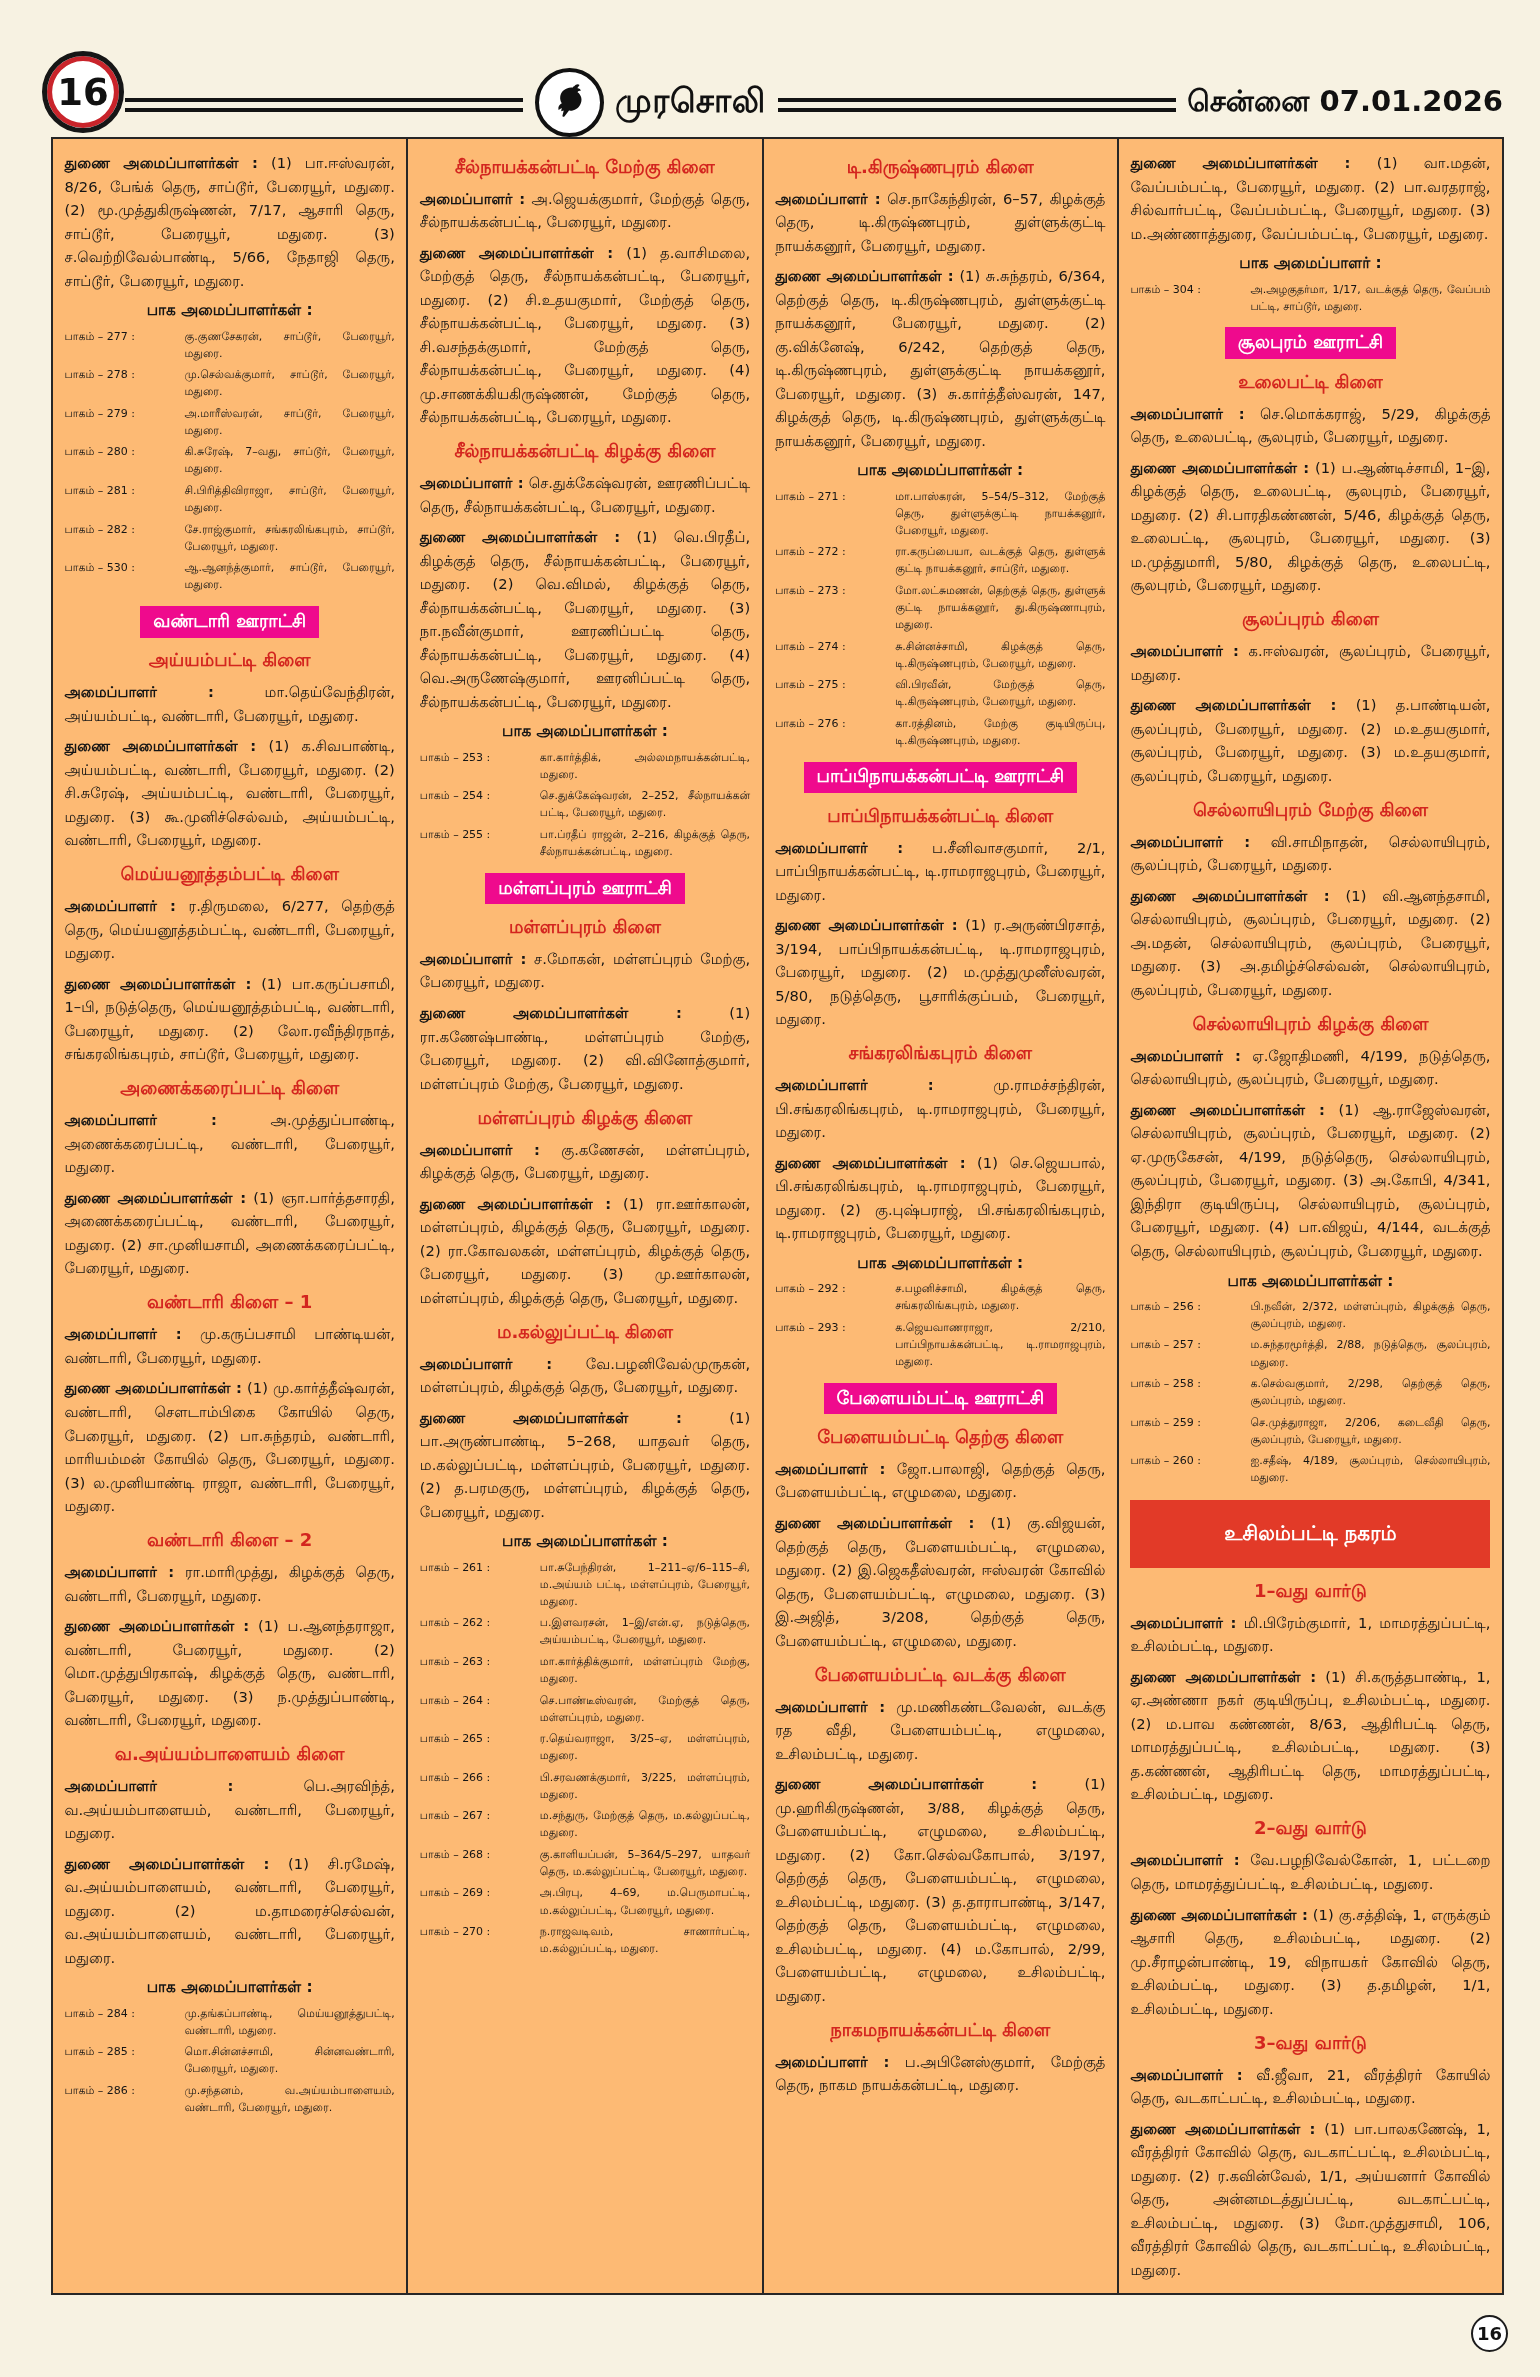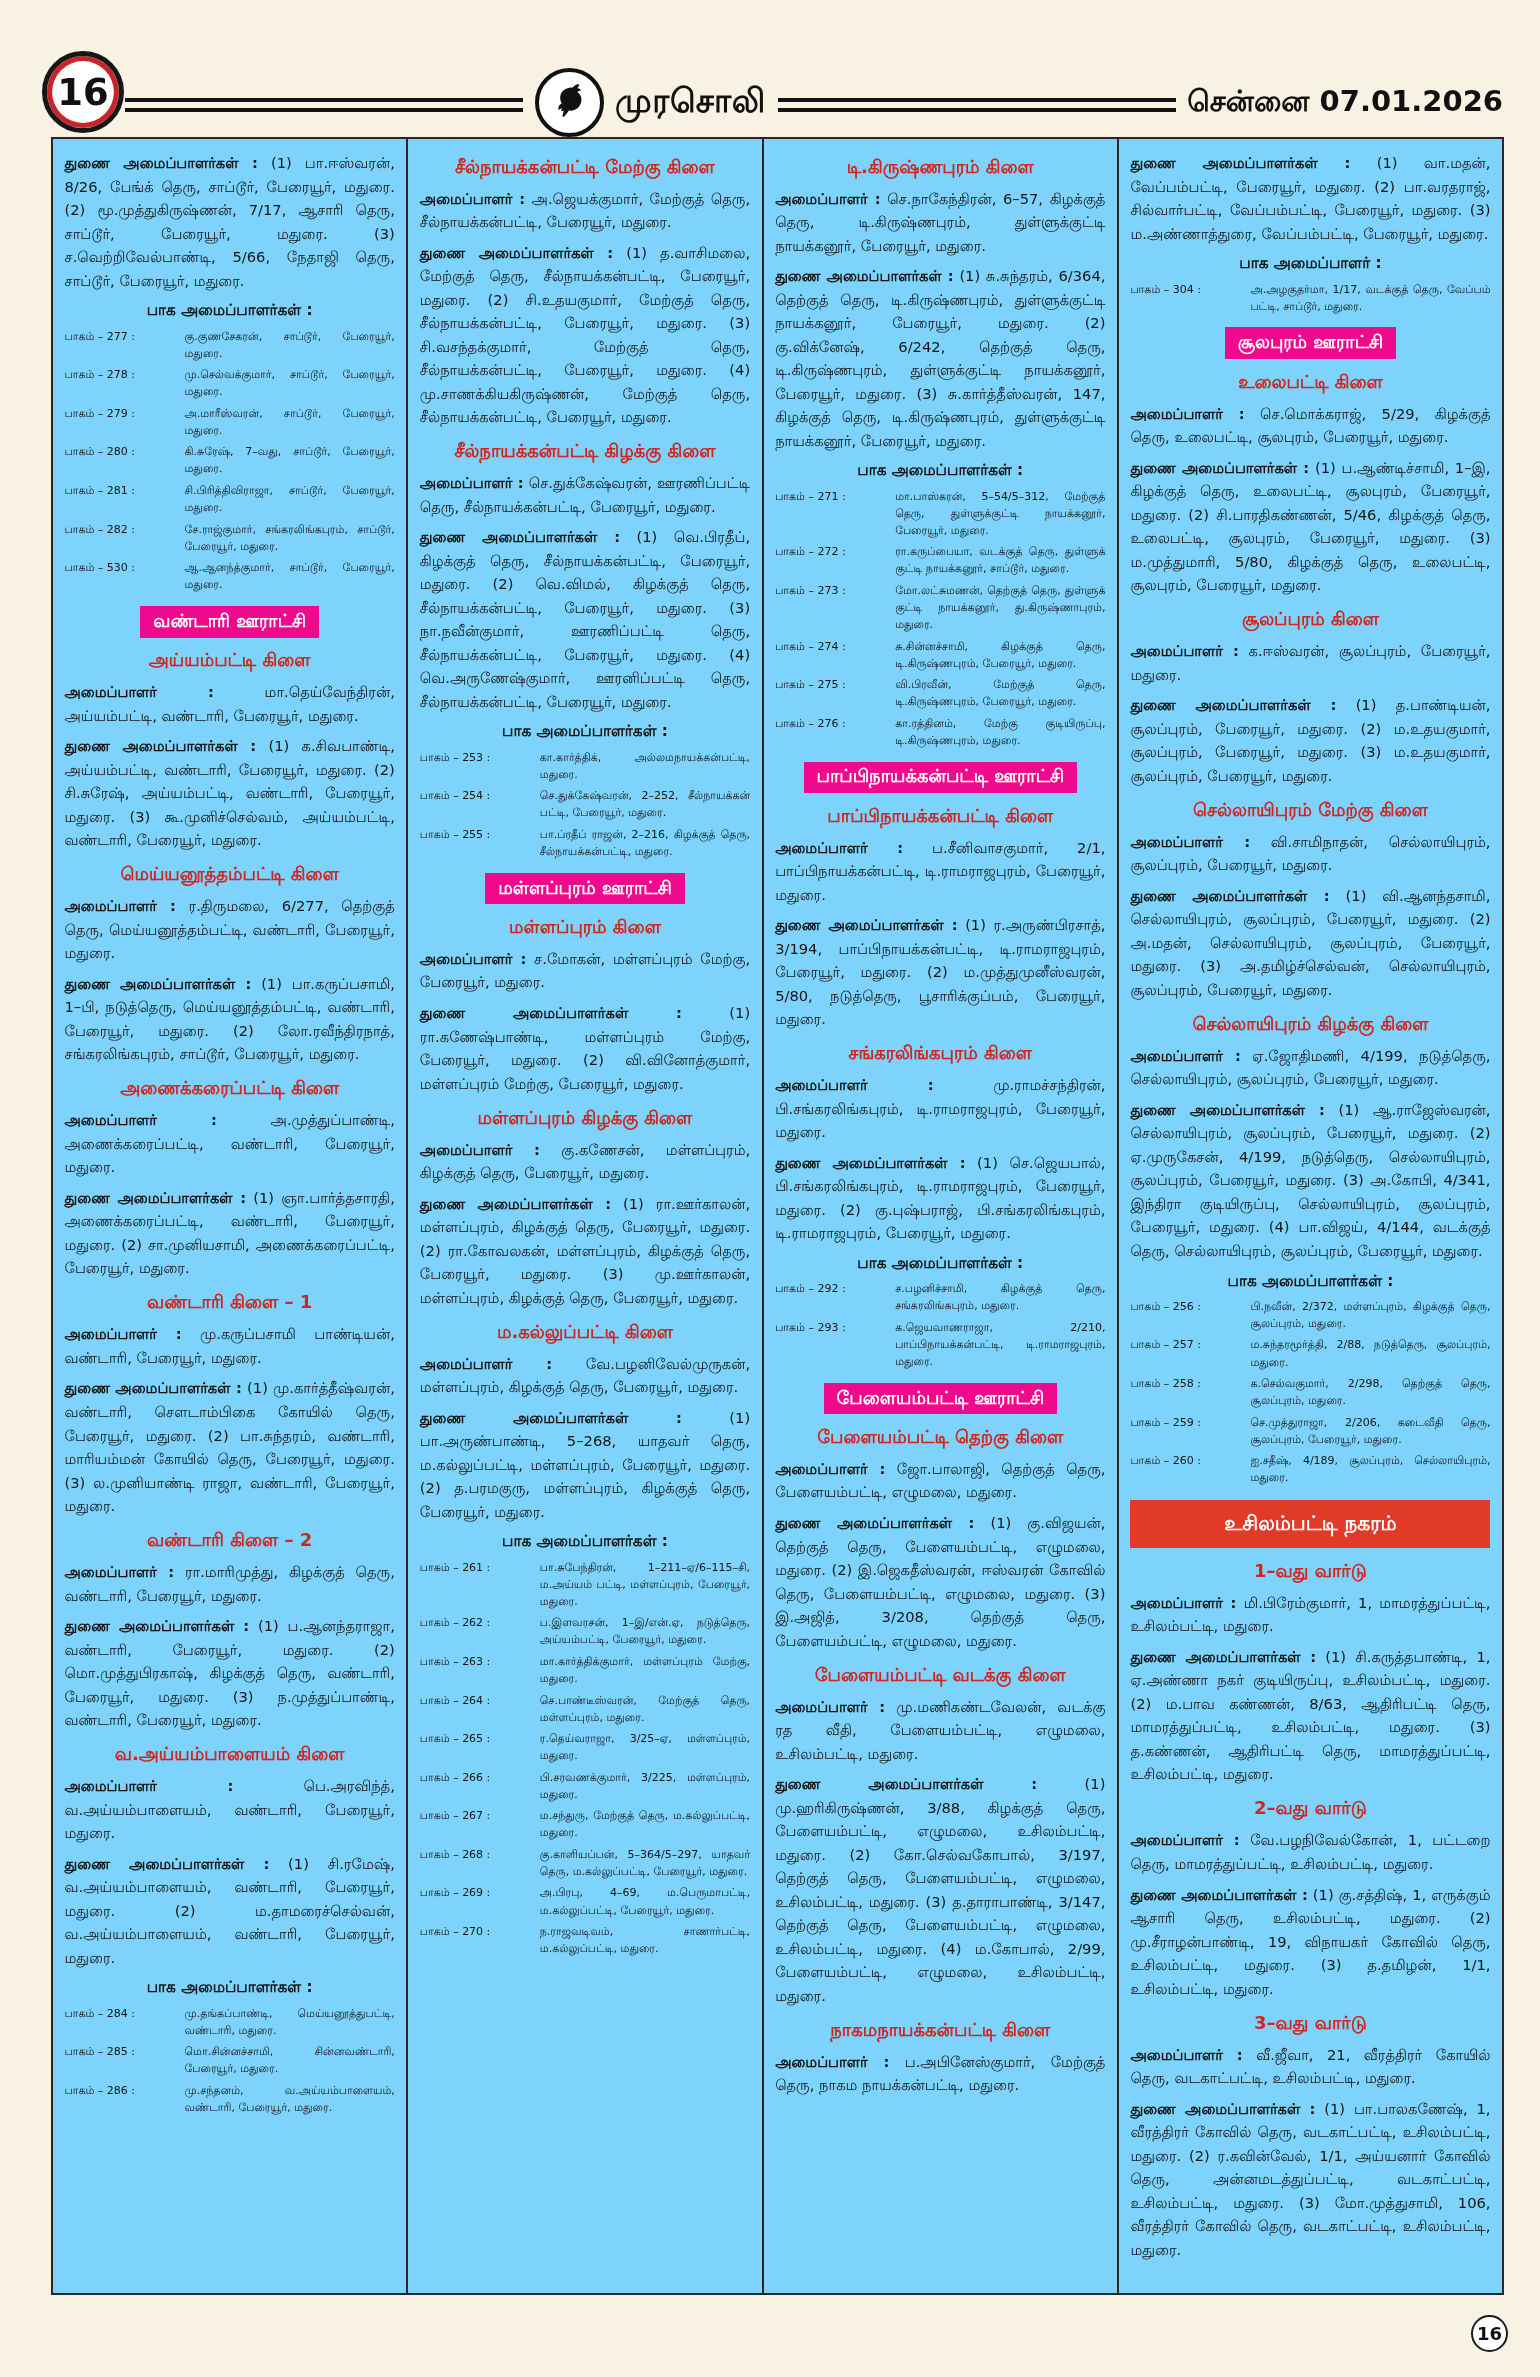--- a/index.html
+++ b/index.html
@@ -20,31 +20,31 @@
   .rule{flex:1;height:5.7px;border-top:4.5px solid #141414;border-bottom:4.5px solid #141414;}
   .logo-circle{
     width:61px;height:61px;border-radius:50%;background:#fff;border:4.5px solid #111;
     display:flex;align-items:center;justify-content:center;flex:0 0 auto;margin-top:-6.4px;
   }
   .brand{font-size:33px;font-weight:bold;color:#111;letter-spacing:0.6px;flex:0 0 auto;margin-top:-5.1px;}
   .citydate{font-size:29px;font-weight:bold;color:#111;flex:0 0 auto;margin-top:-3.8px;}
   
   .sheet{
     position:absolute;left:51px;right:37px;top:137px;bottom:82px;
-    border:2.6px solid #272727;background:#7dd3fc;display:flex;
+    border:2.6px solid #272727;background:#fdba74;display:flex;
   }
   .col{flex:1 1 0;padding:5.1px 11.5px 9px 11.5px;overflow:hidden;border-right:2.6px solid #272727;}
   .col:last-child{border-right:none;flex:1.09 1 0;}
   
   .para{font-size:14.7px;line-height:1.6;text-align:justify;margin:7px 0;}
   .para b{font-weight:bold;}
   .h-red{color:#d3251f;font-weight:bold;font-size:18px;text-align:center;margin:11.5px 0 5.1px 0;}
   .h-magenta{text-align:center;margin:12.8px 0 2.6px 0;}
   .h-magenta span{display:inline-block;background:#ef0a8d;color:#fff;font-weight:bold;font-size:18px;padding:3.8px 12.8px;}
-  .banner{background:#e23a28;color:#fff;font-weight:bold;font-size:20px;text-align:center;padding:11px 0;margin:14px 0 5.1px 0;}
+  .banner{background:#e23a28;color:#fff;font-weight:bold;font-size:20px;text-align:center;padding:21px 0;margin:14px 0 5.1px 0;}
   .center-label{font-weight:bold;font-size:15.3px;text-align:center;margin:9px 0 6.4px 0;}
   .part{display:flex;font-size:11px;line-height:1.55;margin:4.5px 0;}
   .part .num{flex:0 0 120px;white-space:nowrap;}
   .part .txt{flex:1;text-align:justify;}
   
   .footIcon{
     position:absolute;right:33px;bottom:25.5px;width:33px;height:33px;border-radius:50%;
     border:2.6px solid #1c1c1c;background:#fff;display:flex;align-items:center;justify-content:center;
     font-size:18px;font-weight:bold;color:#111;
   }

